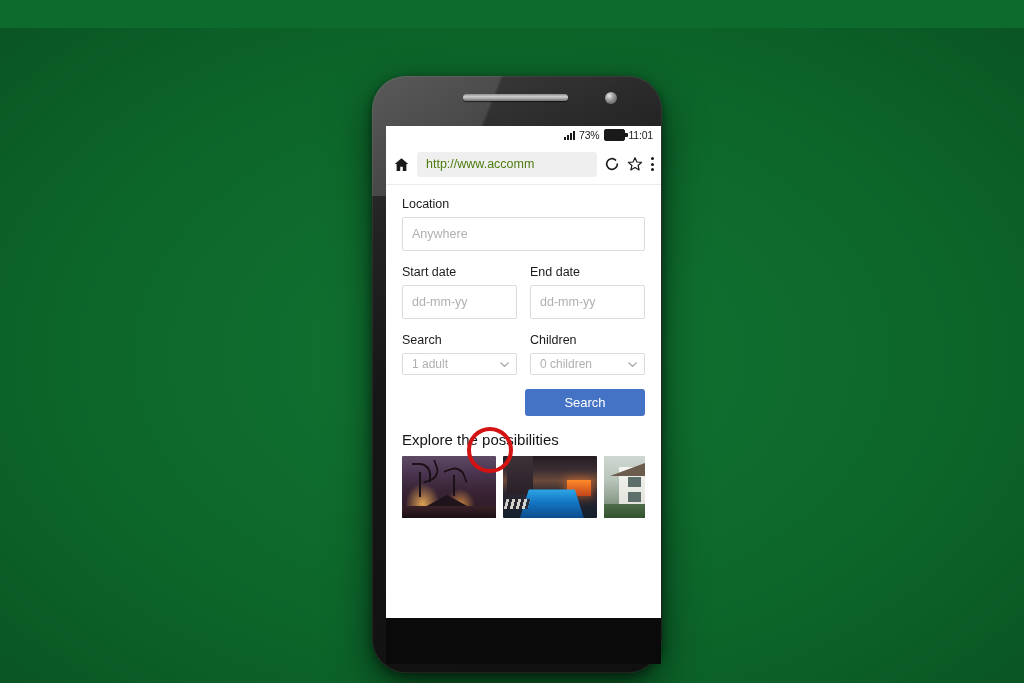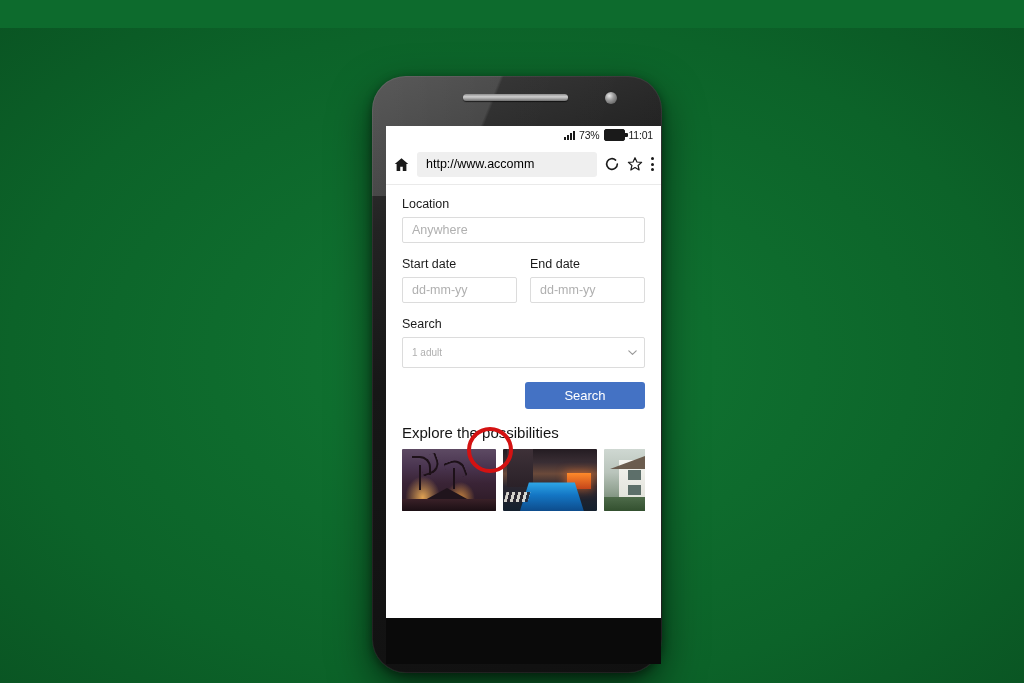--- a/index.html
+++ b/index.html
@@ -130,21 +130,21 @@
   .home-icon { width: 17px; height: 17px; flex: 0 0 auto; }
   .url-field {
     flex: 1 1 auto;
     height: 25px;
     background: #efefef;
     border-radius: 3px;
     display: flex;
     align-items: center;
     padding: 0 9px;
     font-size: 12.5px;
-    color: #000000;
+    color: #4d7c0f;
     white-space: nowrap;
     overflow: hidden;
     font-family: "Liberation Sans", sans-serif;
   }
   .chrome-icon { width: 16px; height: 16px; flex: 0 0 auto; }
   .menu-dots { width: 4px; flex: 0 0 auto; display: flex; flex-direction: column; gap: 2.5px; align-items: center; }
   .menu-dots span { width: 3px; height: 3px; border-radius: 50%; background: #1a1a1a; display: block; }
 
   
   .app-header {
@@ -168,38 +168,38 @@
     color: #1b1b1b;
     margin-bottom: 6px;
     font-family: "Liberation Sans", sans-serif;
   }
   .text-input {
     height: 26px;
     border: 1px solid #dcdcdc;
     border-radius: 2px;
     display: flex;
     align-items: center;
-    padding: 0 9px;
+    padding: 16px 9px;
     font-size: 12.5px;
     color: #b0b0b0;
     background: #ffffff;
     box-sizing: border-box;
   }
   .field-block { margin-bottom: 14px; }
   .two-col { display: flex; gap: 13px; margin-bottom: 14px; }
   .two-col > .col { flex: 1 1 0; min-width: 0; }
   .select-input {
-    height: 31px;
+    height: 22px;
     border: 1px solid #dcdcdc;
     border-radius: 2px;
     display: flex;
     align-items: center;
     justify-content: space-between;
     padding: 0 6px 0 9px;
-    font-size: 10px;
+    font-size: 12px;
     color: #b0b0b0;
     background: #ffffff;
     box-sizing: border-box;
   }
   .chev { width: 11px; height: 11px; flex: 0 0 auto; }
 
   .search-row { display: flex; justify-content: flex-end; margin-bottom: 15px; align-items: center; }
   .search-btn {
     background: #4472c4;
     color: #ffffff;
@@ -425,20 +425,31 @@
             <div class="field-label">Search</div>
             <div class="select-input">
               <span>1 adult</span>
               <span class="chev">
                 <svg viewBox="0 0 24 24" width="11" height="11" aria-hidden="true">
                   <path d="M4 8.5 12 16l8-7.5" fill="none" stroke="#9a9a9a" stroke-width="2.6" stroke-linecap="round" stroke-linejoin="round"></path>
                 </svg>
               </span>
             </div>
           </div>
+          <div class="col">
+            <div class="field-label">Children</div>
+            <div class="select-input">
+              <span>0 children</span>
+              <span class="chev">
+                <svg viewBox="0 0 24 24" width="11" height="11" aria-hidden="true">
+                  <path d="M4 8.5 12 16l8-7.5" fill="none" stroke="#9a9a9a" stroke-width="2.6" stroke-linecap="round" stroke-linejoin="round"></path>
+                </svg>
+              </span>
+            </div>
+          </div>
         </div>
 
         <div class="search-row">
           <button class="search-btn">Search</button>
         </div>
 
         <div class="explore-title">Explore the possibilities</div>
 
         <div class="thumb-strip">
           <div class="thumb thumb-resort">

